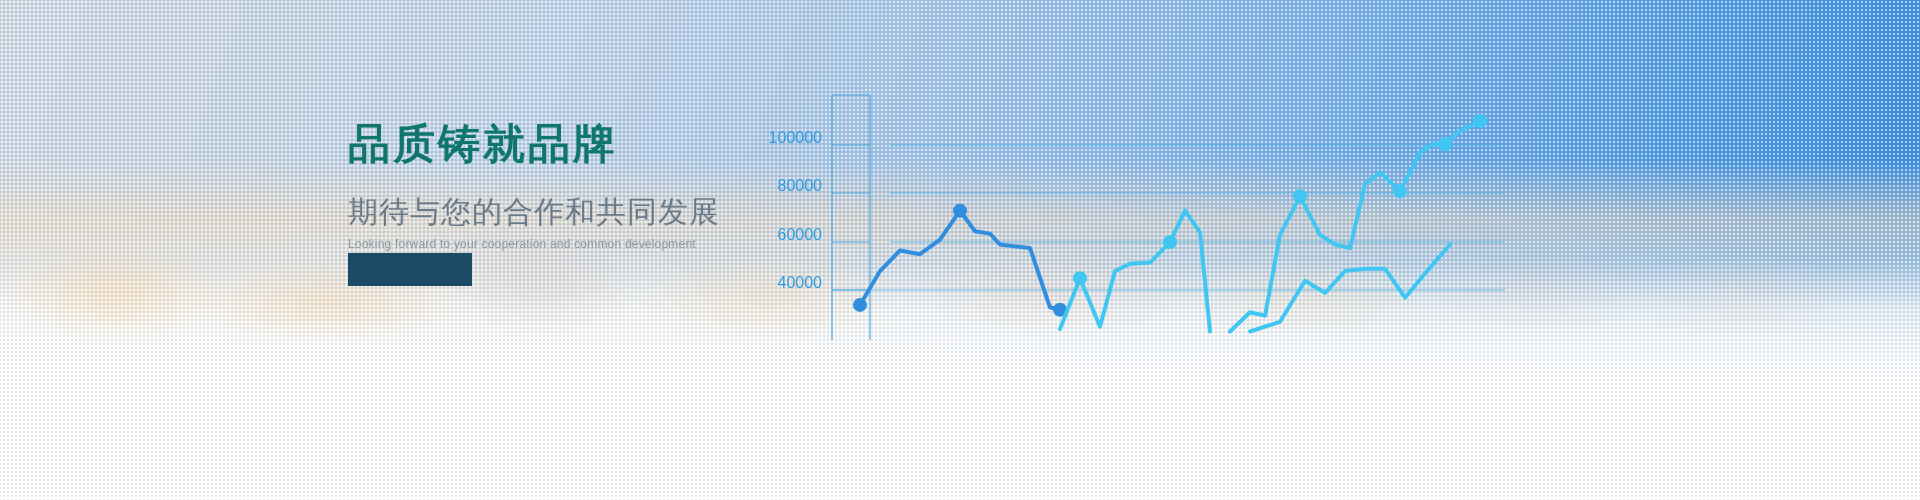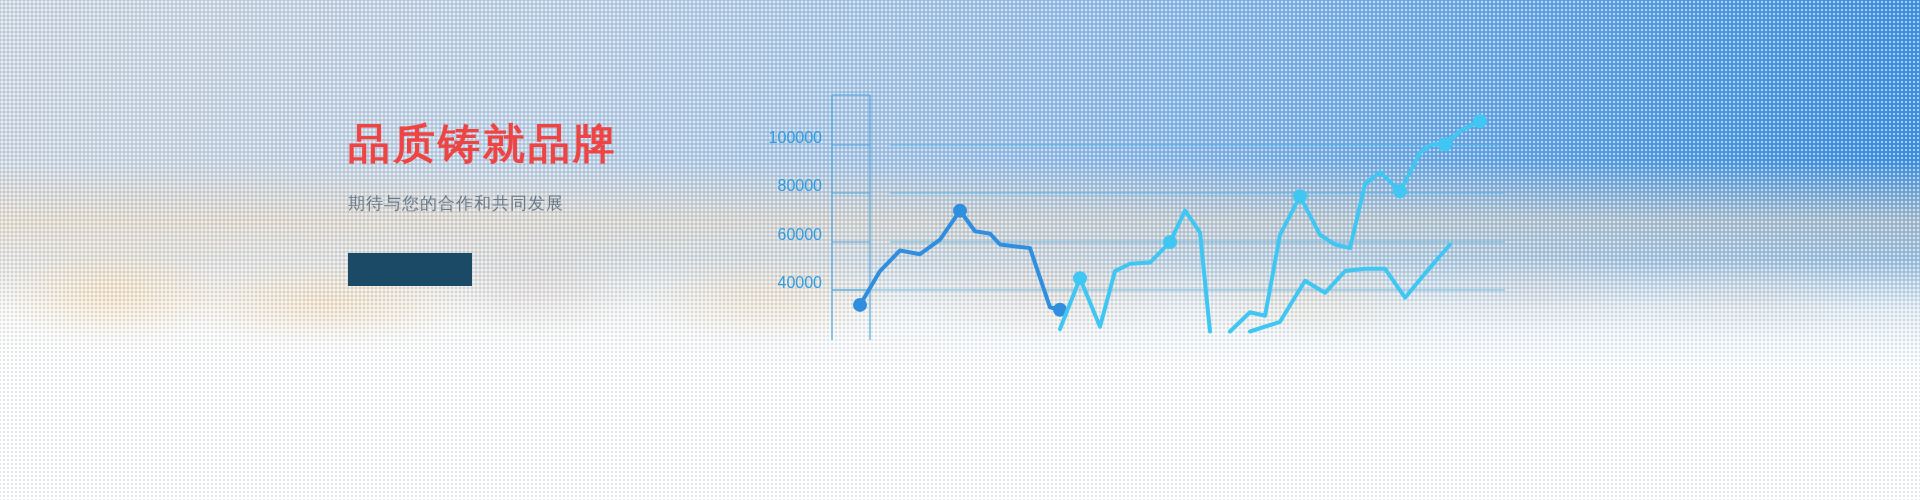--- a/index.html
+++ b/index.html
@@ -60,24 +60,24 @@
       radial-gradient(rgba(90,110,130,.16) 0.9px, rgba(0,0,0,0) 1px);
     background-size:4px 4px, 4px 4px;
     background-position:0 0, 2px 2px;
     mix-blend-mode:normal;
   }
 
   
   .text-block{position:absolute; left:348px; top:120px; width:420px;}
   .title{
     font-size:42px; line-height:1.15; font-weight:700;
-    letter-spacing:3px; color:#ef4444; margin:0 0 26px 0; white-space:nowrap;
+    letter-spacing:3px; color:#0f766e; margin:0 0 26px 0; white-space:nowrap;
   }
   .subtitle{
-    font-size:17px; line-height:1.2; font-weight:400;
+    font-size:30px; line-height:1.2; font-weight:400;
     letter-spacing:1px; color:#6a7a88; margin:0 0 7px 0; white-space:nowrap;
   }
   .tagline{
     font-size:12px; line-height:1.3; font-weight:400;
     letter-spacing:.2px; color:#8d97a1; margin:0; white-space:nowrap;
   }
   .cta-button{
     position:absolute; left:348px; top:253px;
     width:124px; height:33px;
     background:#1b4a66; border:0; padding:0; cursor:pointer;
@@ -99,20 +99,21 @@
 <div id="banner">
 
   <div class="bg-base"></div>
   <div class="bg-skyline"></div>
   <div class="bg-bottomfade"></div>
   <div class="bg-halftone"></div>
 
   <div class="text-block">
     <h1 class="title">品质铸就品牌</h1>
     <p class="subtitle">期待与您的合作和共同发展</p>
+    <p class="tagline">Looking forward to your cooperation and common development</p>
   </div>
 
   <button class="cta-button"></button>
 
   <div class="chart">
     <svg viewBox="0 0 1160 500" preserveAspectRatio="none">
 
       <g>
         <line x1="72" y1="95" x2="72" y2="340" stroke="#4fa6e0" stroke-width="1.2"></line>
         <line x1="110" y1="95" x2="110" y2="340" stroke="#4fa6e0" stroke-width="1.2"></line>

